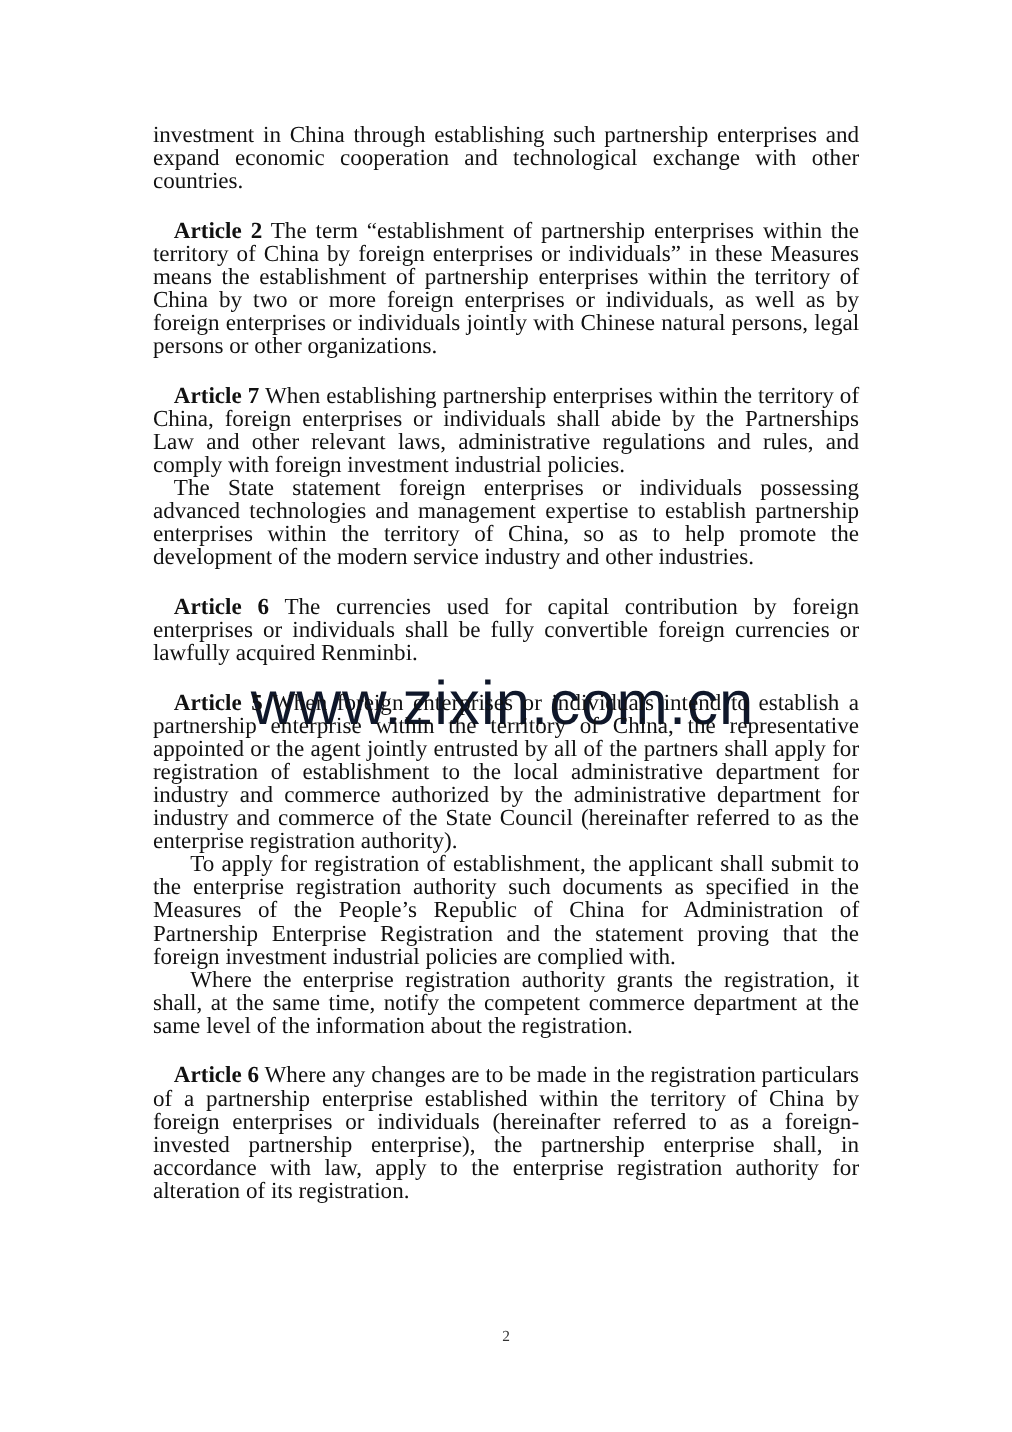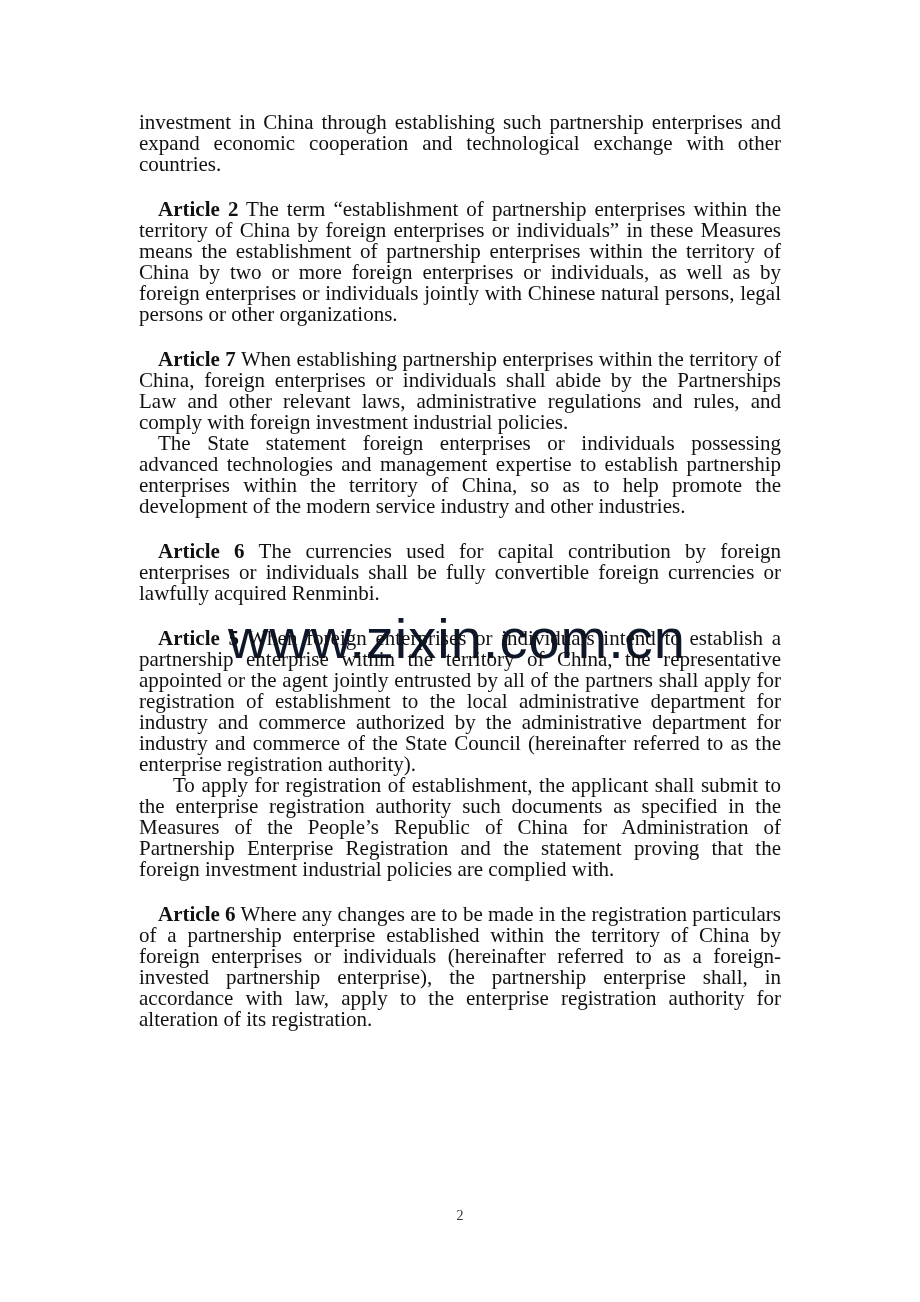--- a/index.html
+++ b/index.html
@@ -41,19 +41,20 @@
 
   <p class="p ind1"><span class="art">Article 7</span><span> When establishing partnership enterprises within the territory of China, foreign enterprises or individuals shall abide by the Partnerships Law and other relevant laws, administrative regulations and rules, and comply with foreign investment industrial policies.</span></p>
   <p class="p ind1">The State statement foreign enterprises or individuals possessing advanced technologies and management expertise to establish partnership enterprises within the territory of China, so as to help promote the development of the modern service industry and other industries.</p>
   <div class="gap"></div>
 
   <p class="p ind1"><span class="art">Article 6</span><span> The currencies used for capital contribution by foreign enterprises or individuals shall be fully convertible foreign currencies or lawfully acquired Renminbi.</span></p>
   <div class="gap"></div>
 
   <p class="p ind1"><span class="art">Article 5</span><span> When foreign enterprises or individuals intend to establish a partnership enterprise within the territory of China, the representative appointed or the agent jointly entrusted by all of the partners shall apply for registration of establishment to the local administrative department for industry and commerce authorized by the administrative department for industry and commerce of the State Council (hereinafter referred to as the enterprise registration authority).</span></p>
   <p class="p ind2">To apply for registration of establishment, the applicant shall submit to the enterprise registration authority such documents as specified in the Measures of the People’s Republic of China for Administration of Partnership Enterprise Registration and the statement proving that the foreign investment industrial policies are complied with.</p>
+  <p class="p ind2">Where the enterprise registration authority grants the registration, it shall, at the same time, notify the competent commerce department at the same level of the information about the registration.</p>
   <div class="gap"></div>
 
   <p class="p ind1"><span class="art">Article 6</span><span> Where any changes are to be made in the registration particulars of a partnership enterprise established within the territory of China by foreign enterprises or individuals (hereinafter referred to as a foreign-invested partnership enterprise), the partnership enterprise shall, in accordance with law, apply to the enterprise registration authority for alteration of its registration.</span></p>
 
 </div>
 
 <div class="pagenum">2</div>
 
 </body></html>

